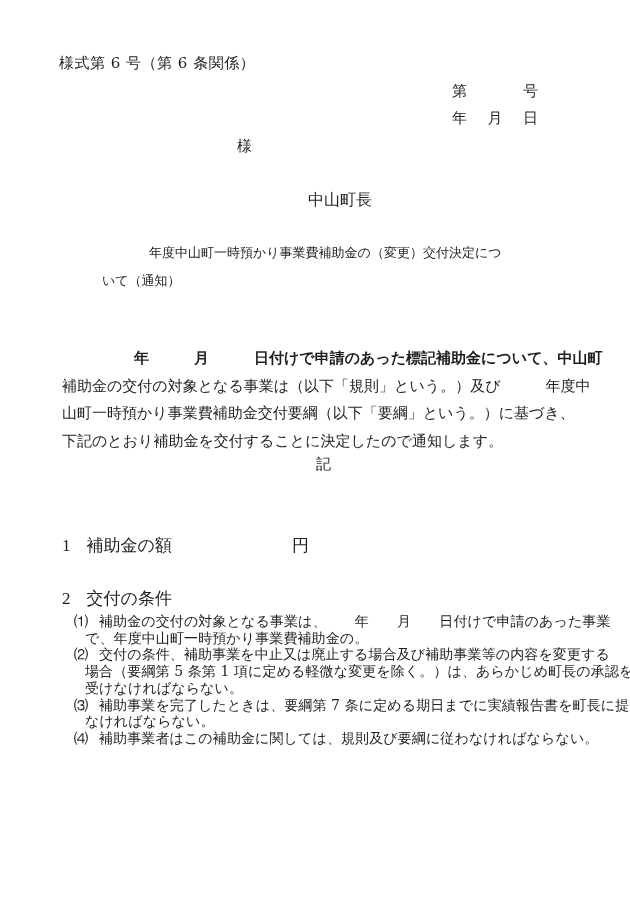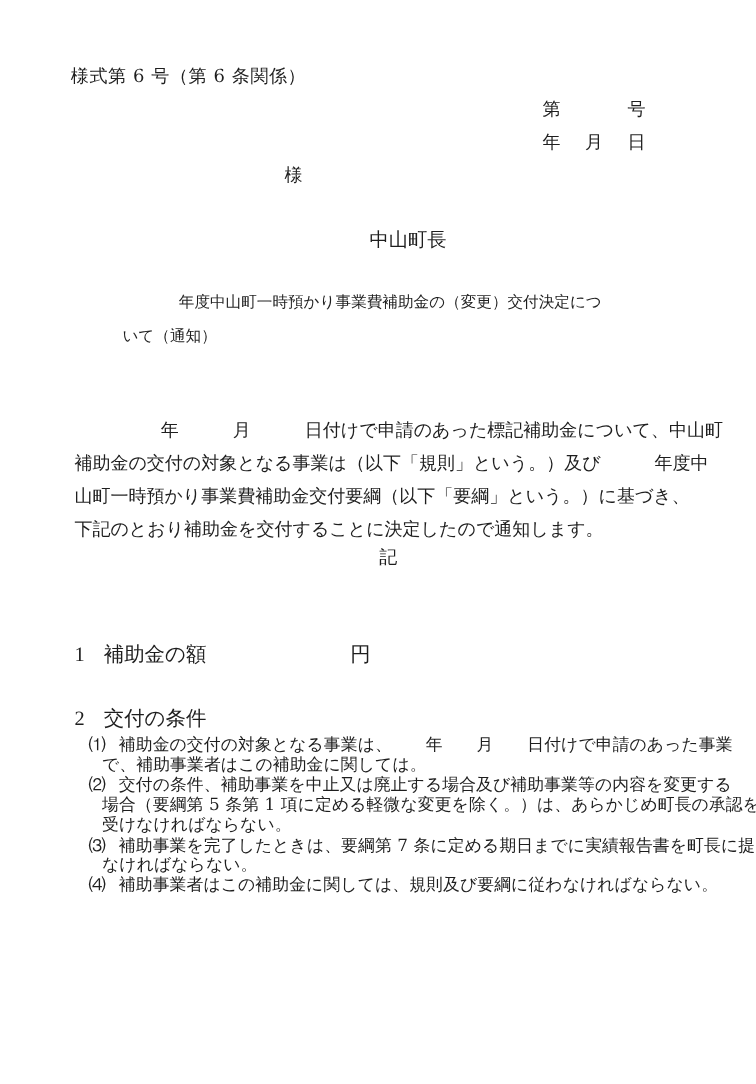--- a/index.html
+++ b/index.html
@@ -50,21 +50,21 @@
   .title-line1 { padding-left: 73px; white-space: nowrap; }
   .title-line2 { padding-left: 26px; white-space: nowrap; }
 
   .body-block {
     left: 62px; top: 345px;
     width: 545px;
     font-size: 15px;
     line-height: 27.5px;
   }
   .body-line { white-space: nowrap; }
-  .body-line.indent { padding-left: 72px; }
+  .body-line.indent { padding-left: 72px; font-weight: bold; }
 
   .record-mark {
     left: 316px; top: 455px;
     font-size: 15px;
   }
 
   .section-heading {
     left: 62px;
     font-size: 17px;
     font-family: Liberation Serif, serif;
@@ -131,21 +131,21 @@
   </div>
 
   <div class="abs section-heading section-conditions">
     <span>2</span><span class="section-title">交付の条件</span>
   </div>
 
   <div class="abs conditions-list">
 
     <div>
       <div class="cond-line first"><span class="cond-marker">⑴</span><span>補助金の交付の対象となる事業は、　　年　　月　　日付けで申請のあった事業</span></div>
-      <div class="cond-line cont">で、補助事業者はこの補助金に関しては。</div>
+      <div class="cond-line cont">で、年度中山町一時預かり事業費補助金の。</div>
     </div>
 
     <div>
       <div class="cond-line first"><span class="cond-marker">⑵</span><span>交付の条件、補助事業を中止又は廃止する場合及び補助事業等の内容を変更する</span></div>
       <div class="cond-line cont">場合（要綱第 5 条第 1 項に定める軽微な変更を除く。）は、あらかじめ町長の承認を</div>
       <div class="cond-line cont">受けなければならない。</div>
     </div>
 
     <div>
       <div class="cond-line first"><span class="cond-marker">⑶</span><span>補助事業を完了したときは、要綱第 7 条に定める期日までに実績報告書を町長に提出し</span></div>

